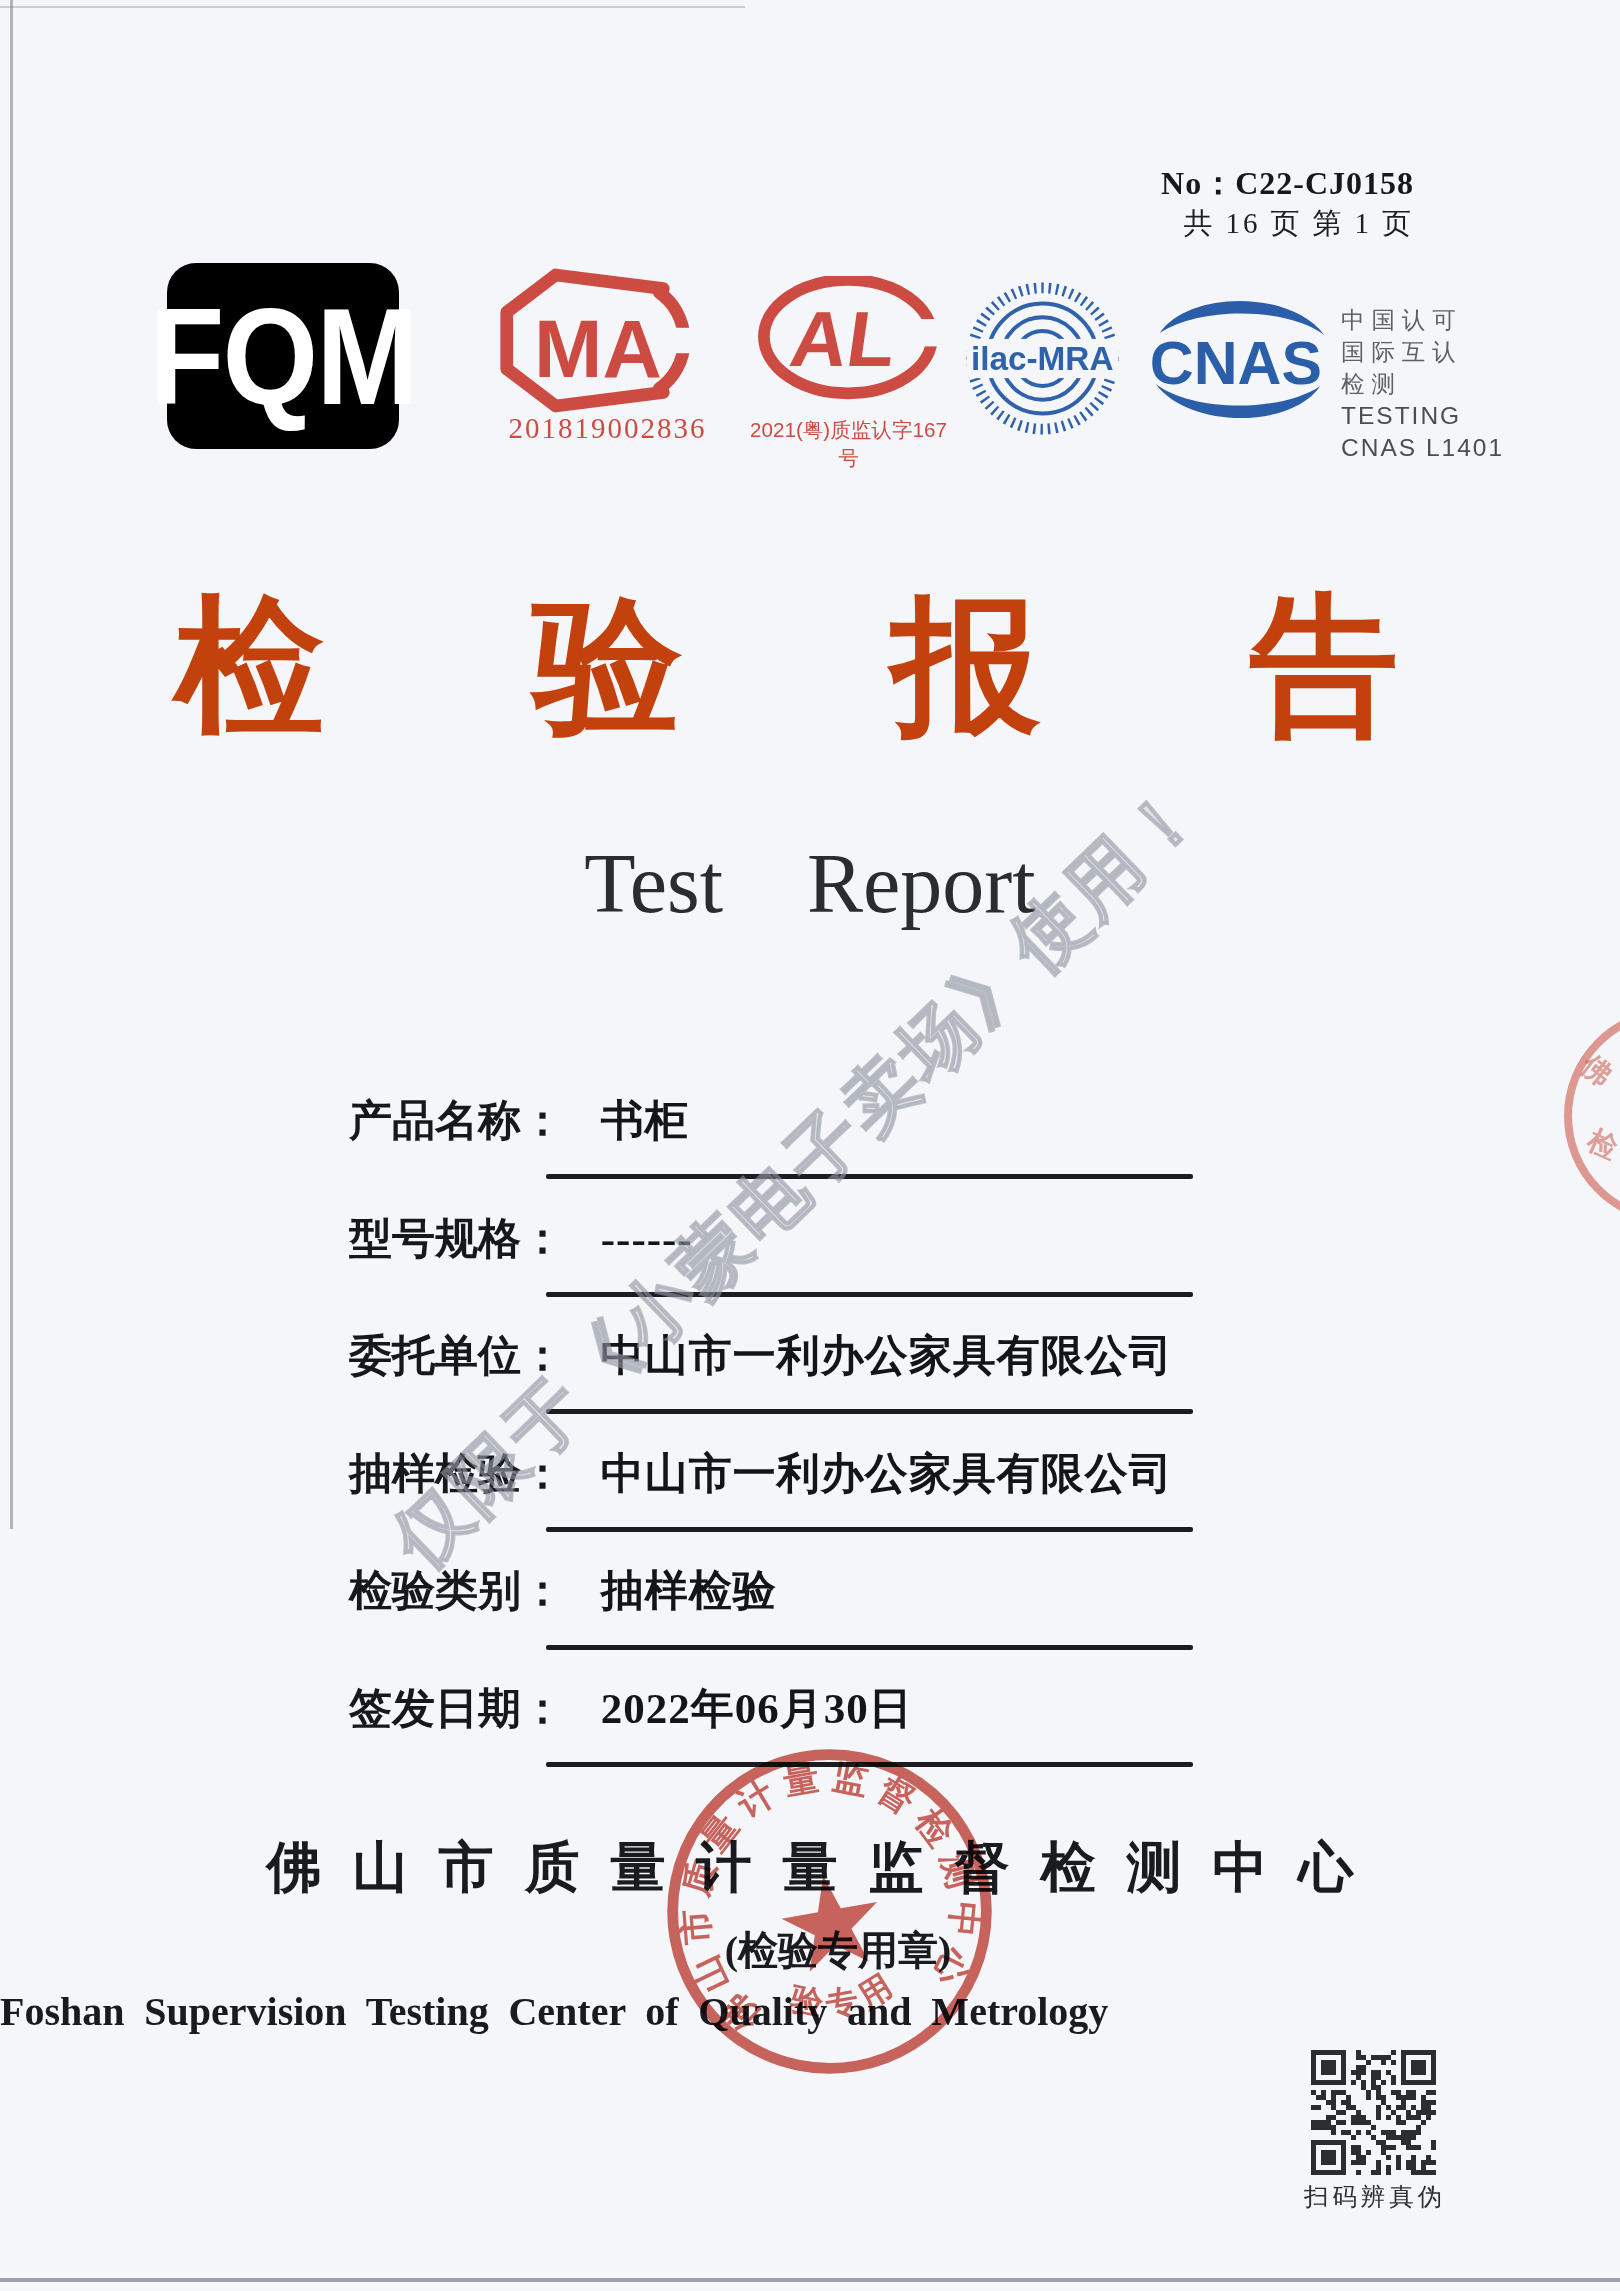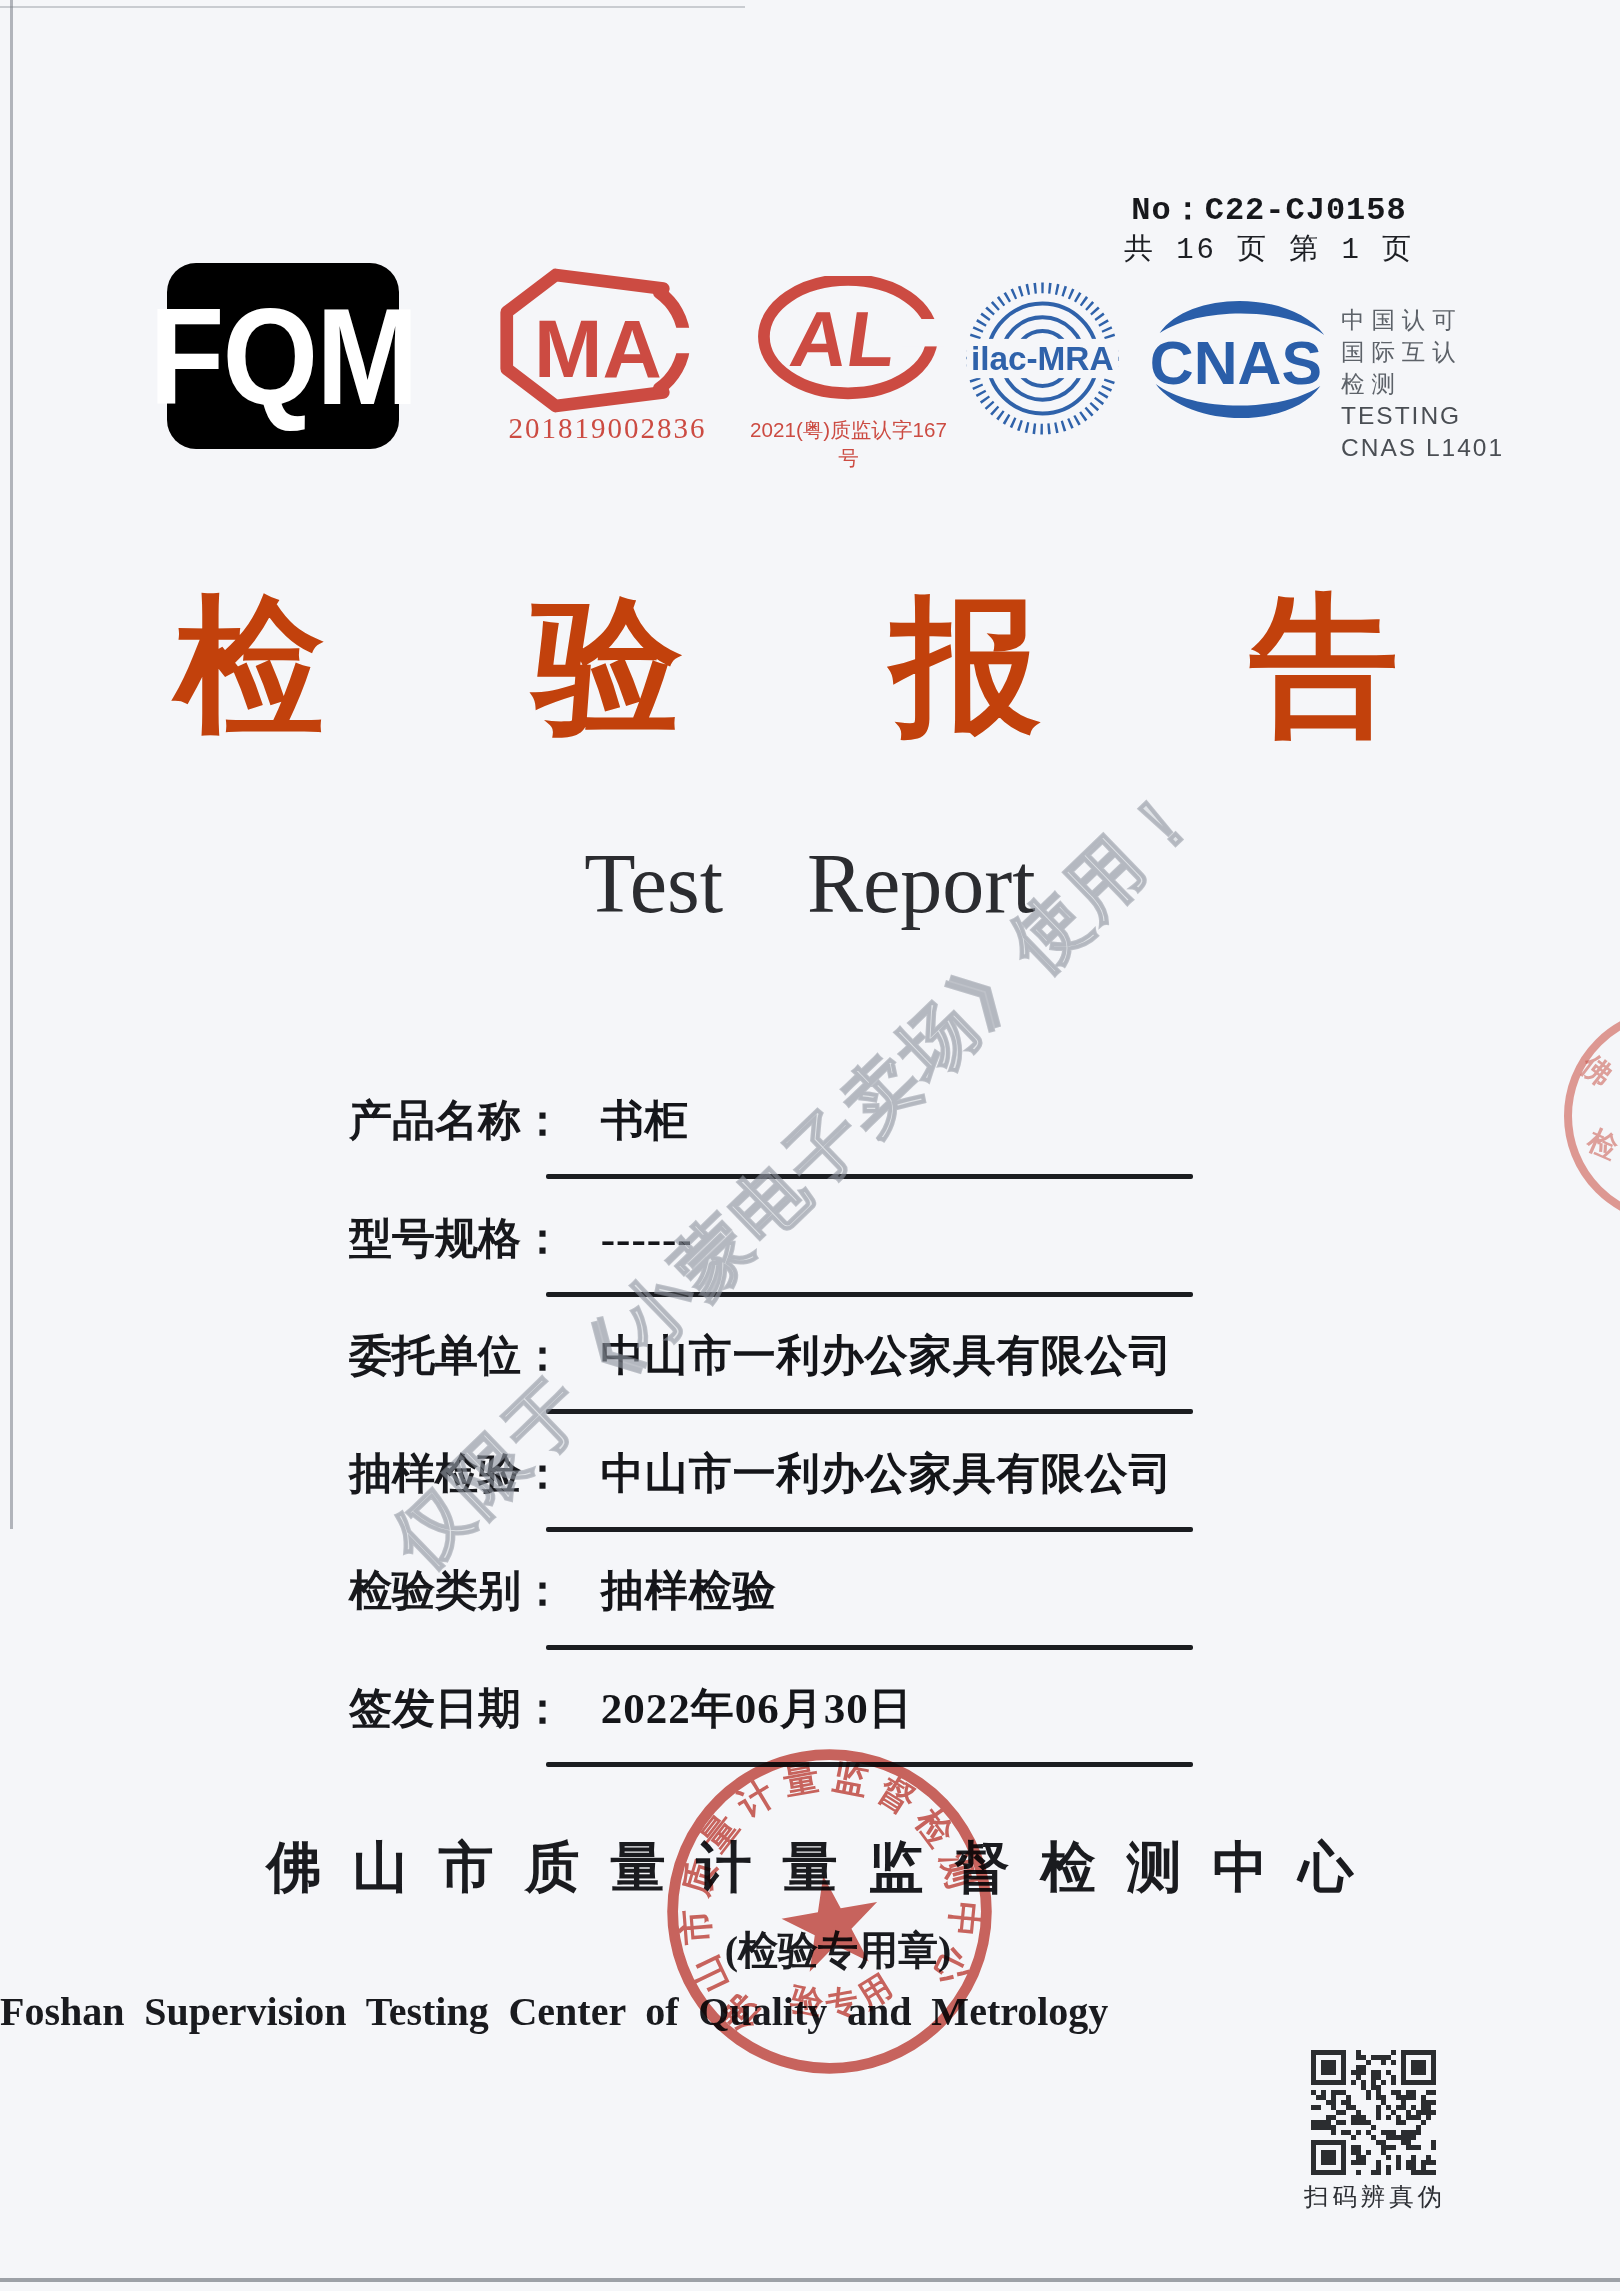--- a/index.html
+++ b/index.html
@@ -8,21 +8,21 @@
     background:#f5f6f9;overflow:hidden;
     font-family:"Liberation Serif","DejaVu Serif",serif;color:#1c1e22;
   }
   .abs{position:absolute;}
   
   .edge-left{left:9.8px;top:0;width:2.9px;height:1529px;background:rgba(95,100,110,.45);}
   .edge-bottom{left:0;top:2278px;width:100%;height:3.9px;background:rgba(70,75,85,.5);}
   .edge-top{left:0;top:5.9px;width:745px;height:2px;background:rgba(120,125,135,.35);}
 
   
-  .hdr{right:206px;top:191px;text-align:center;line-height:1.25;font-family:Liberation Mono, monospace;}
+  .hdr{right:206px;top:163px;text-align:right;line-height:1.25;}
   .hdr .no-line{font-size:32px;font-weight:bold;letter-spacing:1px;color:#17181c;}
   .hdr .pg-line{font-size:29px;color:#1d1f24;letter-spacing:2.9px;margin-top:2px;}
 
   
   .fqm{left:167px;top:263px;width:232px;height:186px;background:#000000;border-radius:29px;
        display:flex;align-items:center;justify-content:center;}
   .fqm span{color:#fff;font-family:"Liberation Sans","DejaVu Sans",sans-serif;
        font-weight:bold;font-size:123px;letter-spacing:-2px;transform:scaleY(1.12);}
   .logo-caption{color:#cc4b42;text-align:center;}
   .cma-num{left:495px;top:412px;width:225px;font-size:29px;letter-spacing:2px;}

